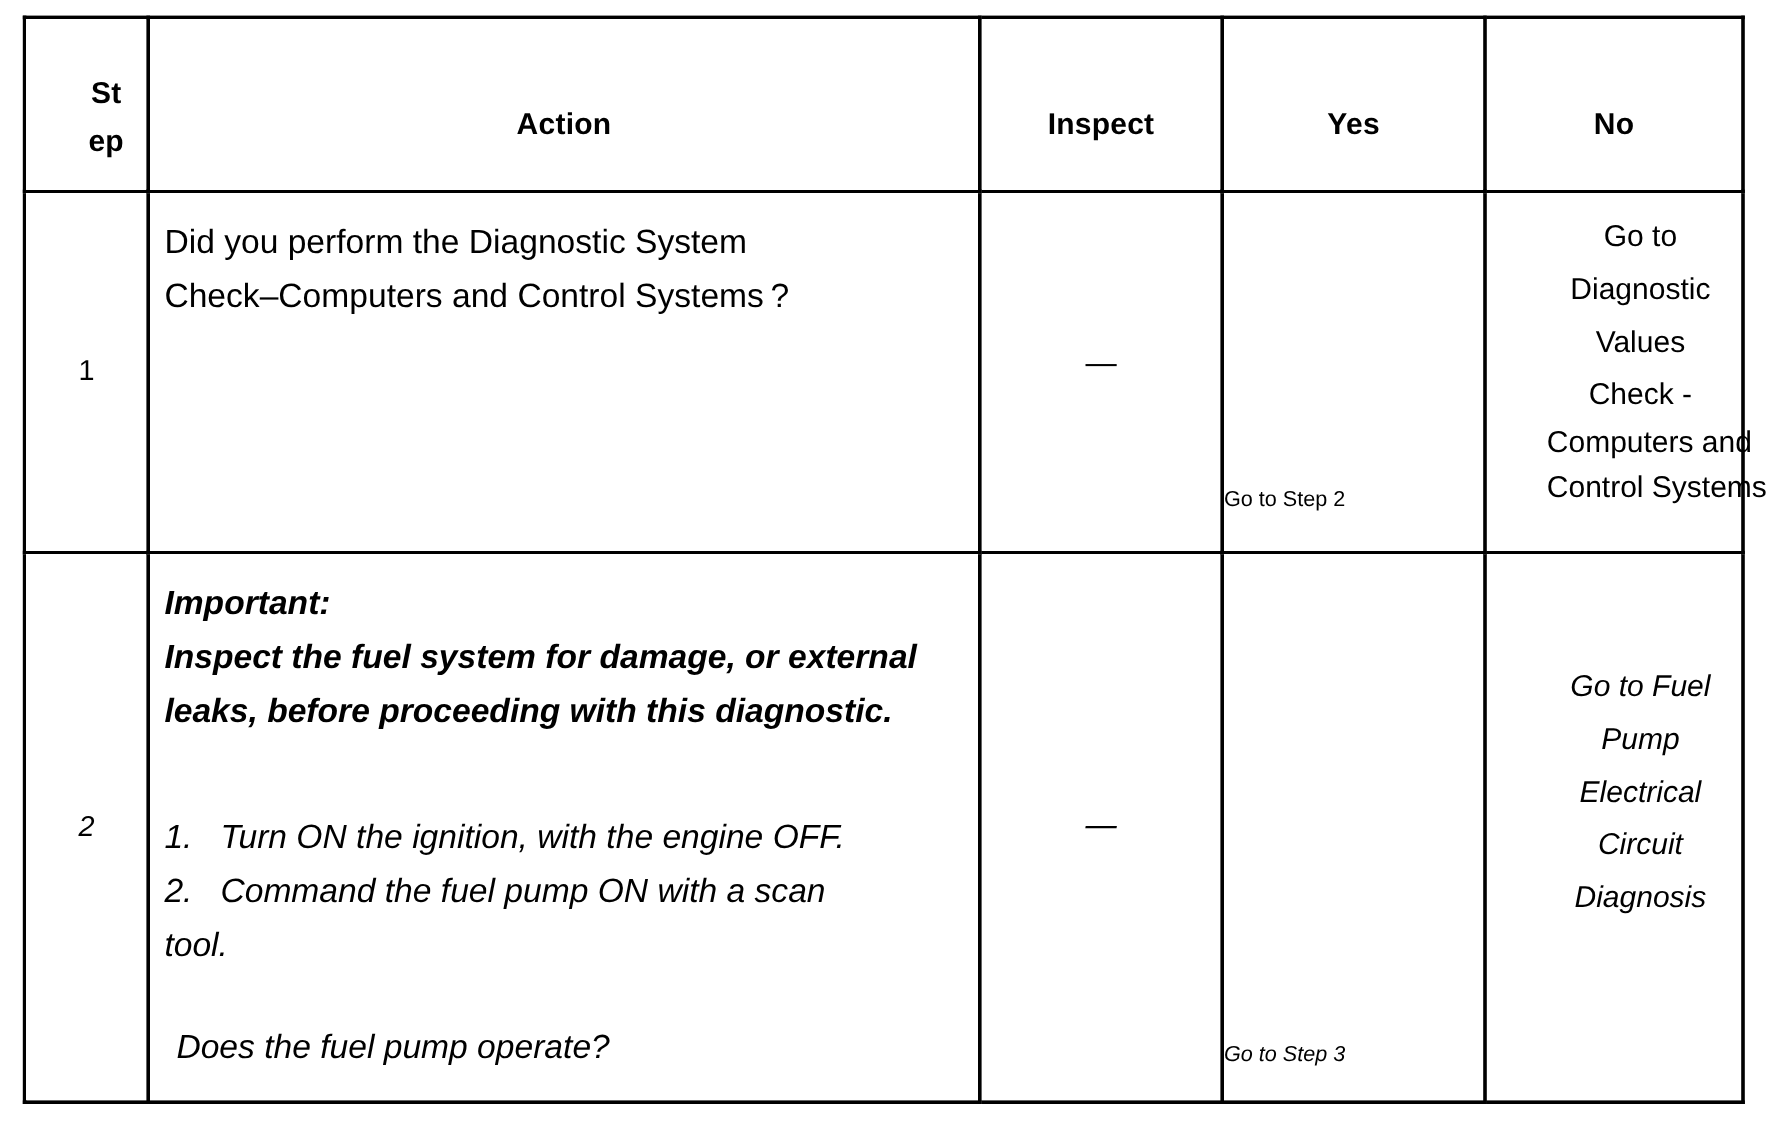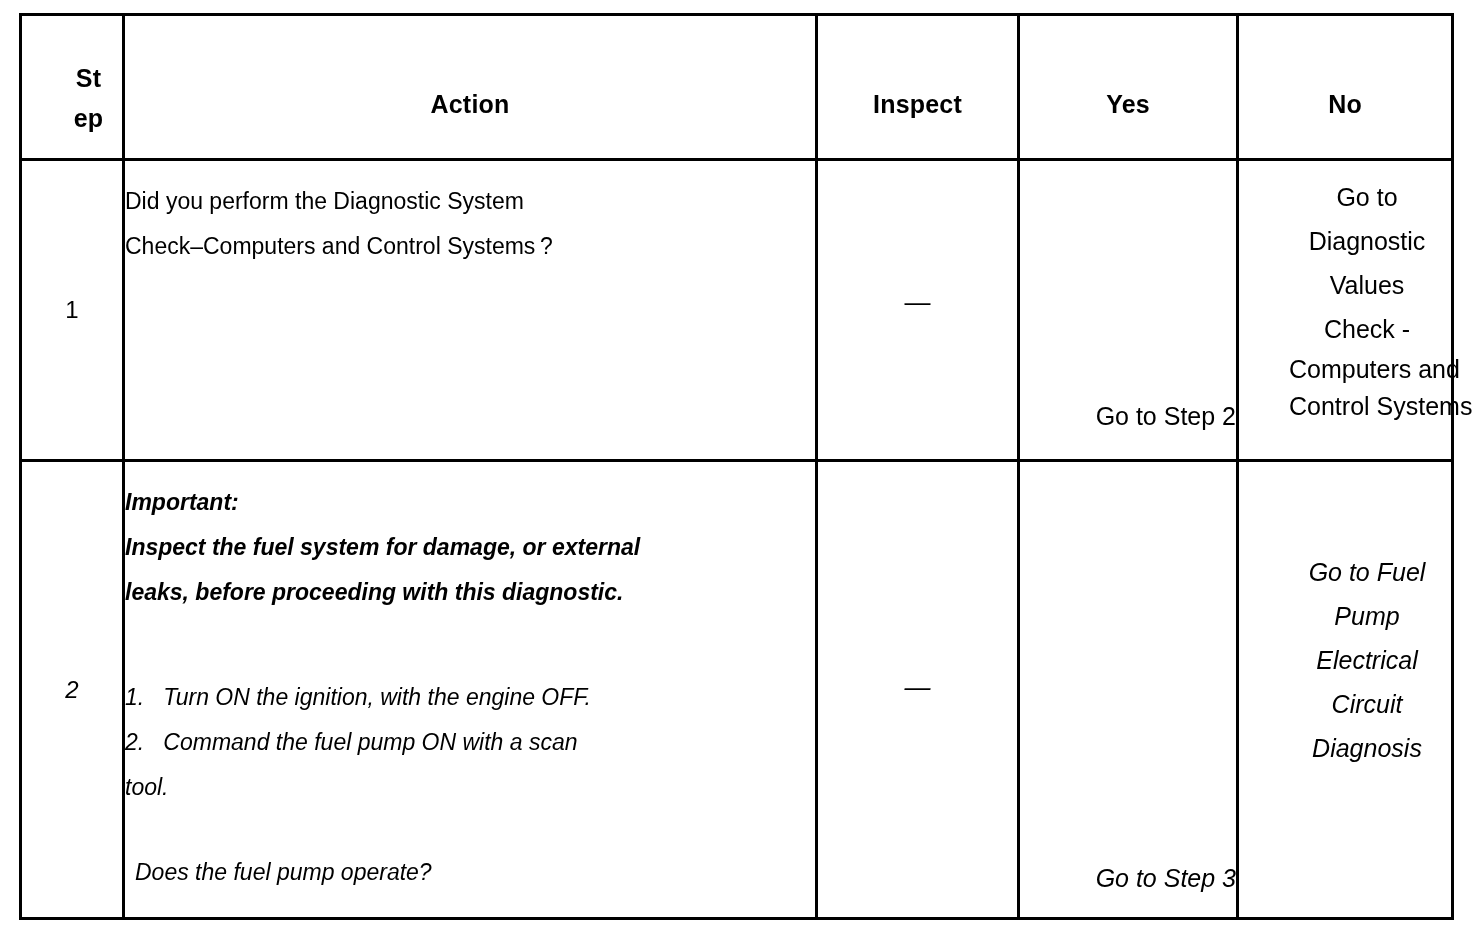--- a/index.html
+++ b/index.html
@@ -79,22 +79,22 @@
     position: absolute;
     left: 0; right: 0; top: 0; bottom: 0;
     display: flex;
     align-items: center;
     justify-content: center;
     font-size: 24px;
   }
 
   
   .action-body {
-    padding: 18px 14px 0 0;
-    font-size: 23px;
+    padding: 18px 14px 0 12px;
+    font-size: 28px;
     line-height: 45px;
   }
   .action-body .line { display: block; white-space: pre; }
   .action-body .bold { font-weight: bold; }
   .action-body .gap-lg { display: block; height: 60px; }
   .action-body .gap-sm { display: block; height: 40px; }
   .action-body .li { display: block; white-space: pre; }
   .action-body .q { display: block; white-space: pre; padding-left: 10px; }
 
   
@@ -105,24 +105,23 @@
     font-size: 26px;
     line-height: 26px;
   }
   .row1 .values-mark { top: 128px; }
   .row2 .values-mark { top: 212px; }
 
   
   .yes-text {
     position: absolute;
     left: 0; right: 0;
-    text-align: right;
-    font-size: 25px;
+    text-align: left;
+    font-size: 18px;
     line-height: 30px;
-    margin-left: 12px;
   }
   .row1 .yes-text { bottom: 28px; }
   .row2 .yes-text { bottom: 24px; }
 
   
   .no-text {
     padding: 14px 6px 0 6px;
     text-align: center;
     font-size: 25px;
     line-height: 44px;

